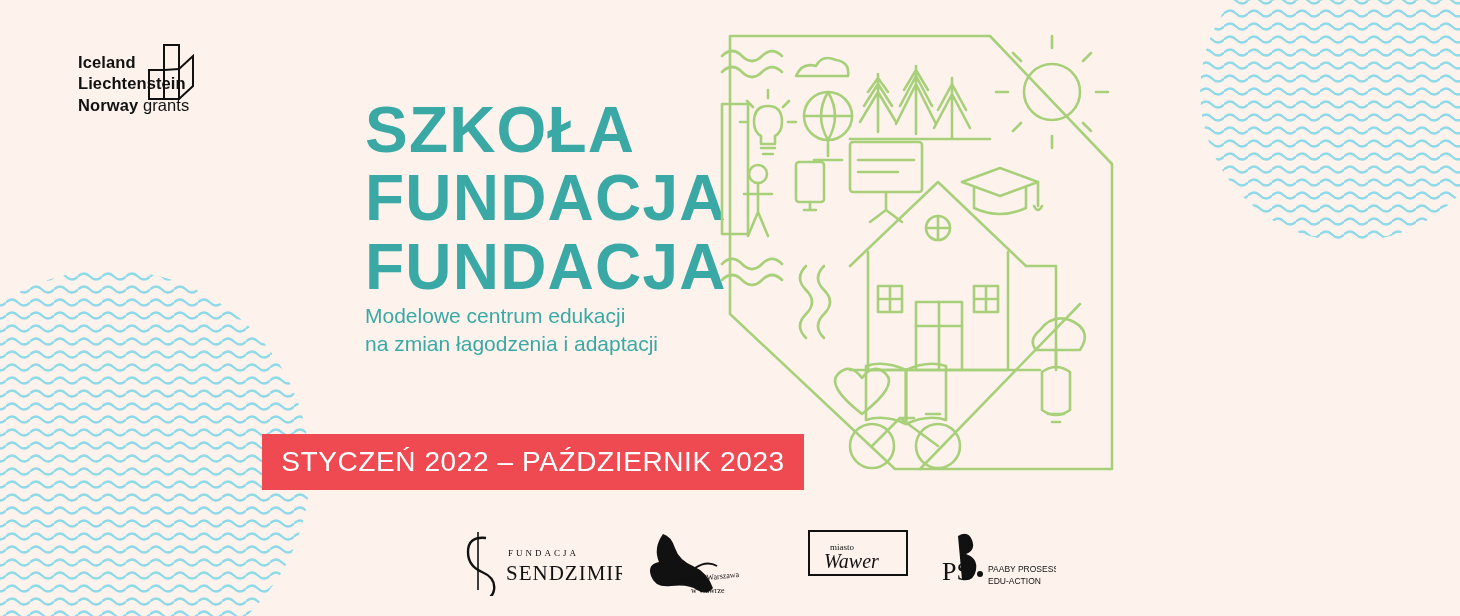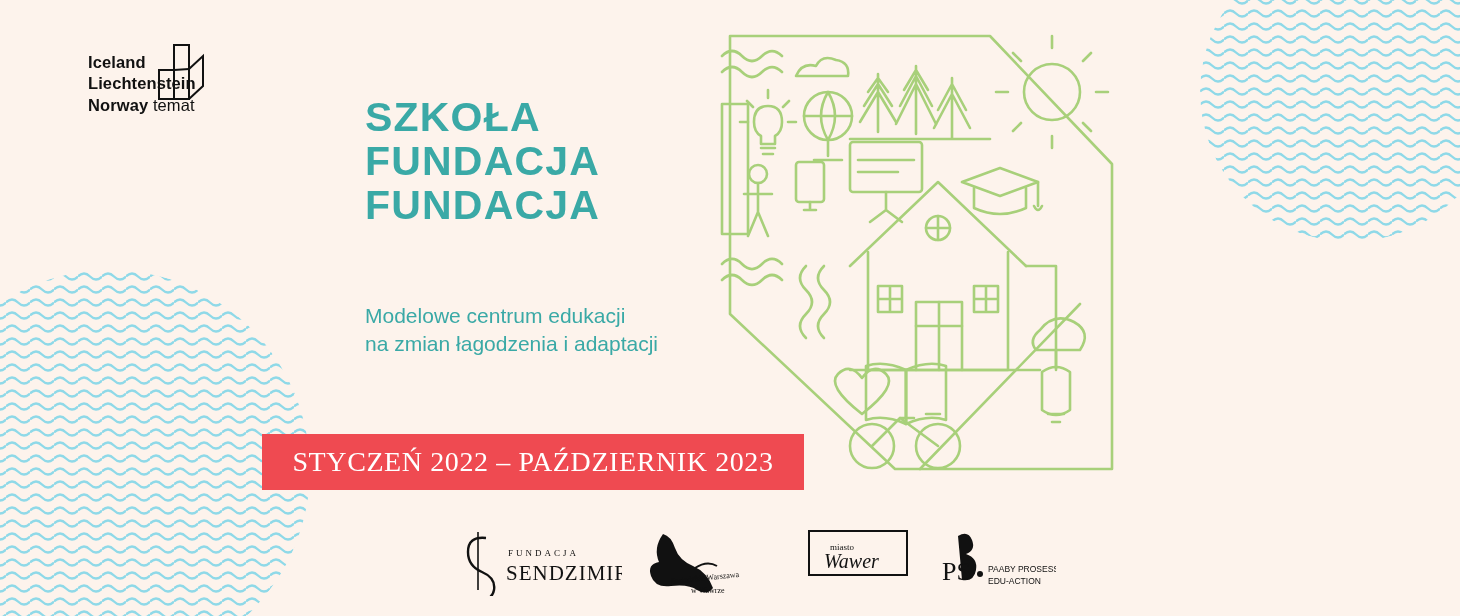--- a/index.html
+++ b/index.html
@@ -24,21 +24,21 @@
     border-radius: 50%;
     overflow: hidden;
   }
   .wave-circle svg { display: block; }
   #wave-right { top: -58px; right: -40px; width: 300px; height: 300px; }
   #wave-left  { top: 270px; left: -90px; width: 400px; height: 400px; }
 
   
   .logo-eea {
     position: absolute;
-    left: 88px;
+    left: 78px;
     top: 44px;
     width: 200px;
     height: 90px;
   }
   .logo-eea .logo-lines {
     position: absolute;
     left: 0; top: 8px;
     line-height: 1.30;
     font-size: 16.5px;
     font-weight: bold;
@@ -47,21 +47,21 @@
   }
   .logo-eea .logo-lines .light { font-weight: normal; }
   .logo-eea .logo-mark { position: absolute; left: 70px; top: 0; }
 
   
   .title {
     position: absolute;
     left: 365px;
     top: 96px;
     color: #3aa9a6;
-    font-size: 41px;
+    font-size: 64px;
     line-height: 1.07;
     font-weight: bold;
     letter-spacing: 1.2px;
   }
   .title div { white-space: nowrap; }
 
   .subtitle {
     position: absolute;
     left: 365px;
     top: 302px;
@@ -81,21 +81,20 @@
     background: #ef4a51;
     display: flex;
     align-items: center;
     justify-content: center;
   }
   .date-band span {
     color: #ffffff;
     font-size: 28px;
     letter-spacing: .6px;
     white-space: nowrap;
-    font-family: Liberation Serif, serif;
   }
 
   
   #illustration {
     position: absolute;
     left: 700px;
     top: 14px;
     width: 440px;
     height: 470px;
   }
@@ -149,21 +148,21 @@
       <svg width="56" height="56" viewBox="0 0 56 56">
         <rect x="1" y="26" width="15" height="29" fill="none" stroke="#111" stroke-width="2"></rect>
         <rect x="16" y="1" width="15" height="54" fill="none" stroke="#111" stroke-width="2"></rect>
         <path d="M31 25 L45 12 L45 42 L31 55 Z" fill="none" stroke="#111" stroke-width="2"></path>
         <path d="M16 26 L31 25" fill="none" stroke="#111" stroke-width="2"></path>
       </svg>
     </div>
     <div class="logo-lines">
       <div>Iceland</div>
       <div>Liechtenstein</div>
-      <div><span>Norway</span> <span class="light">temat</span></div>
+      <div><span>Norway</span> <span class="light">grants</span></div>
     </div>
   </div>
 
   <div class="title">
     <div>SZKOŁA</div>
     <div>FUNDACJA</div>
     <div>FUNDACJA</div>
   </div>
 
   <div class="subtitle">

